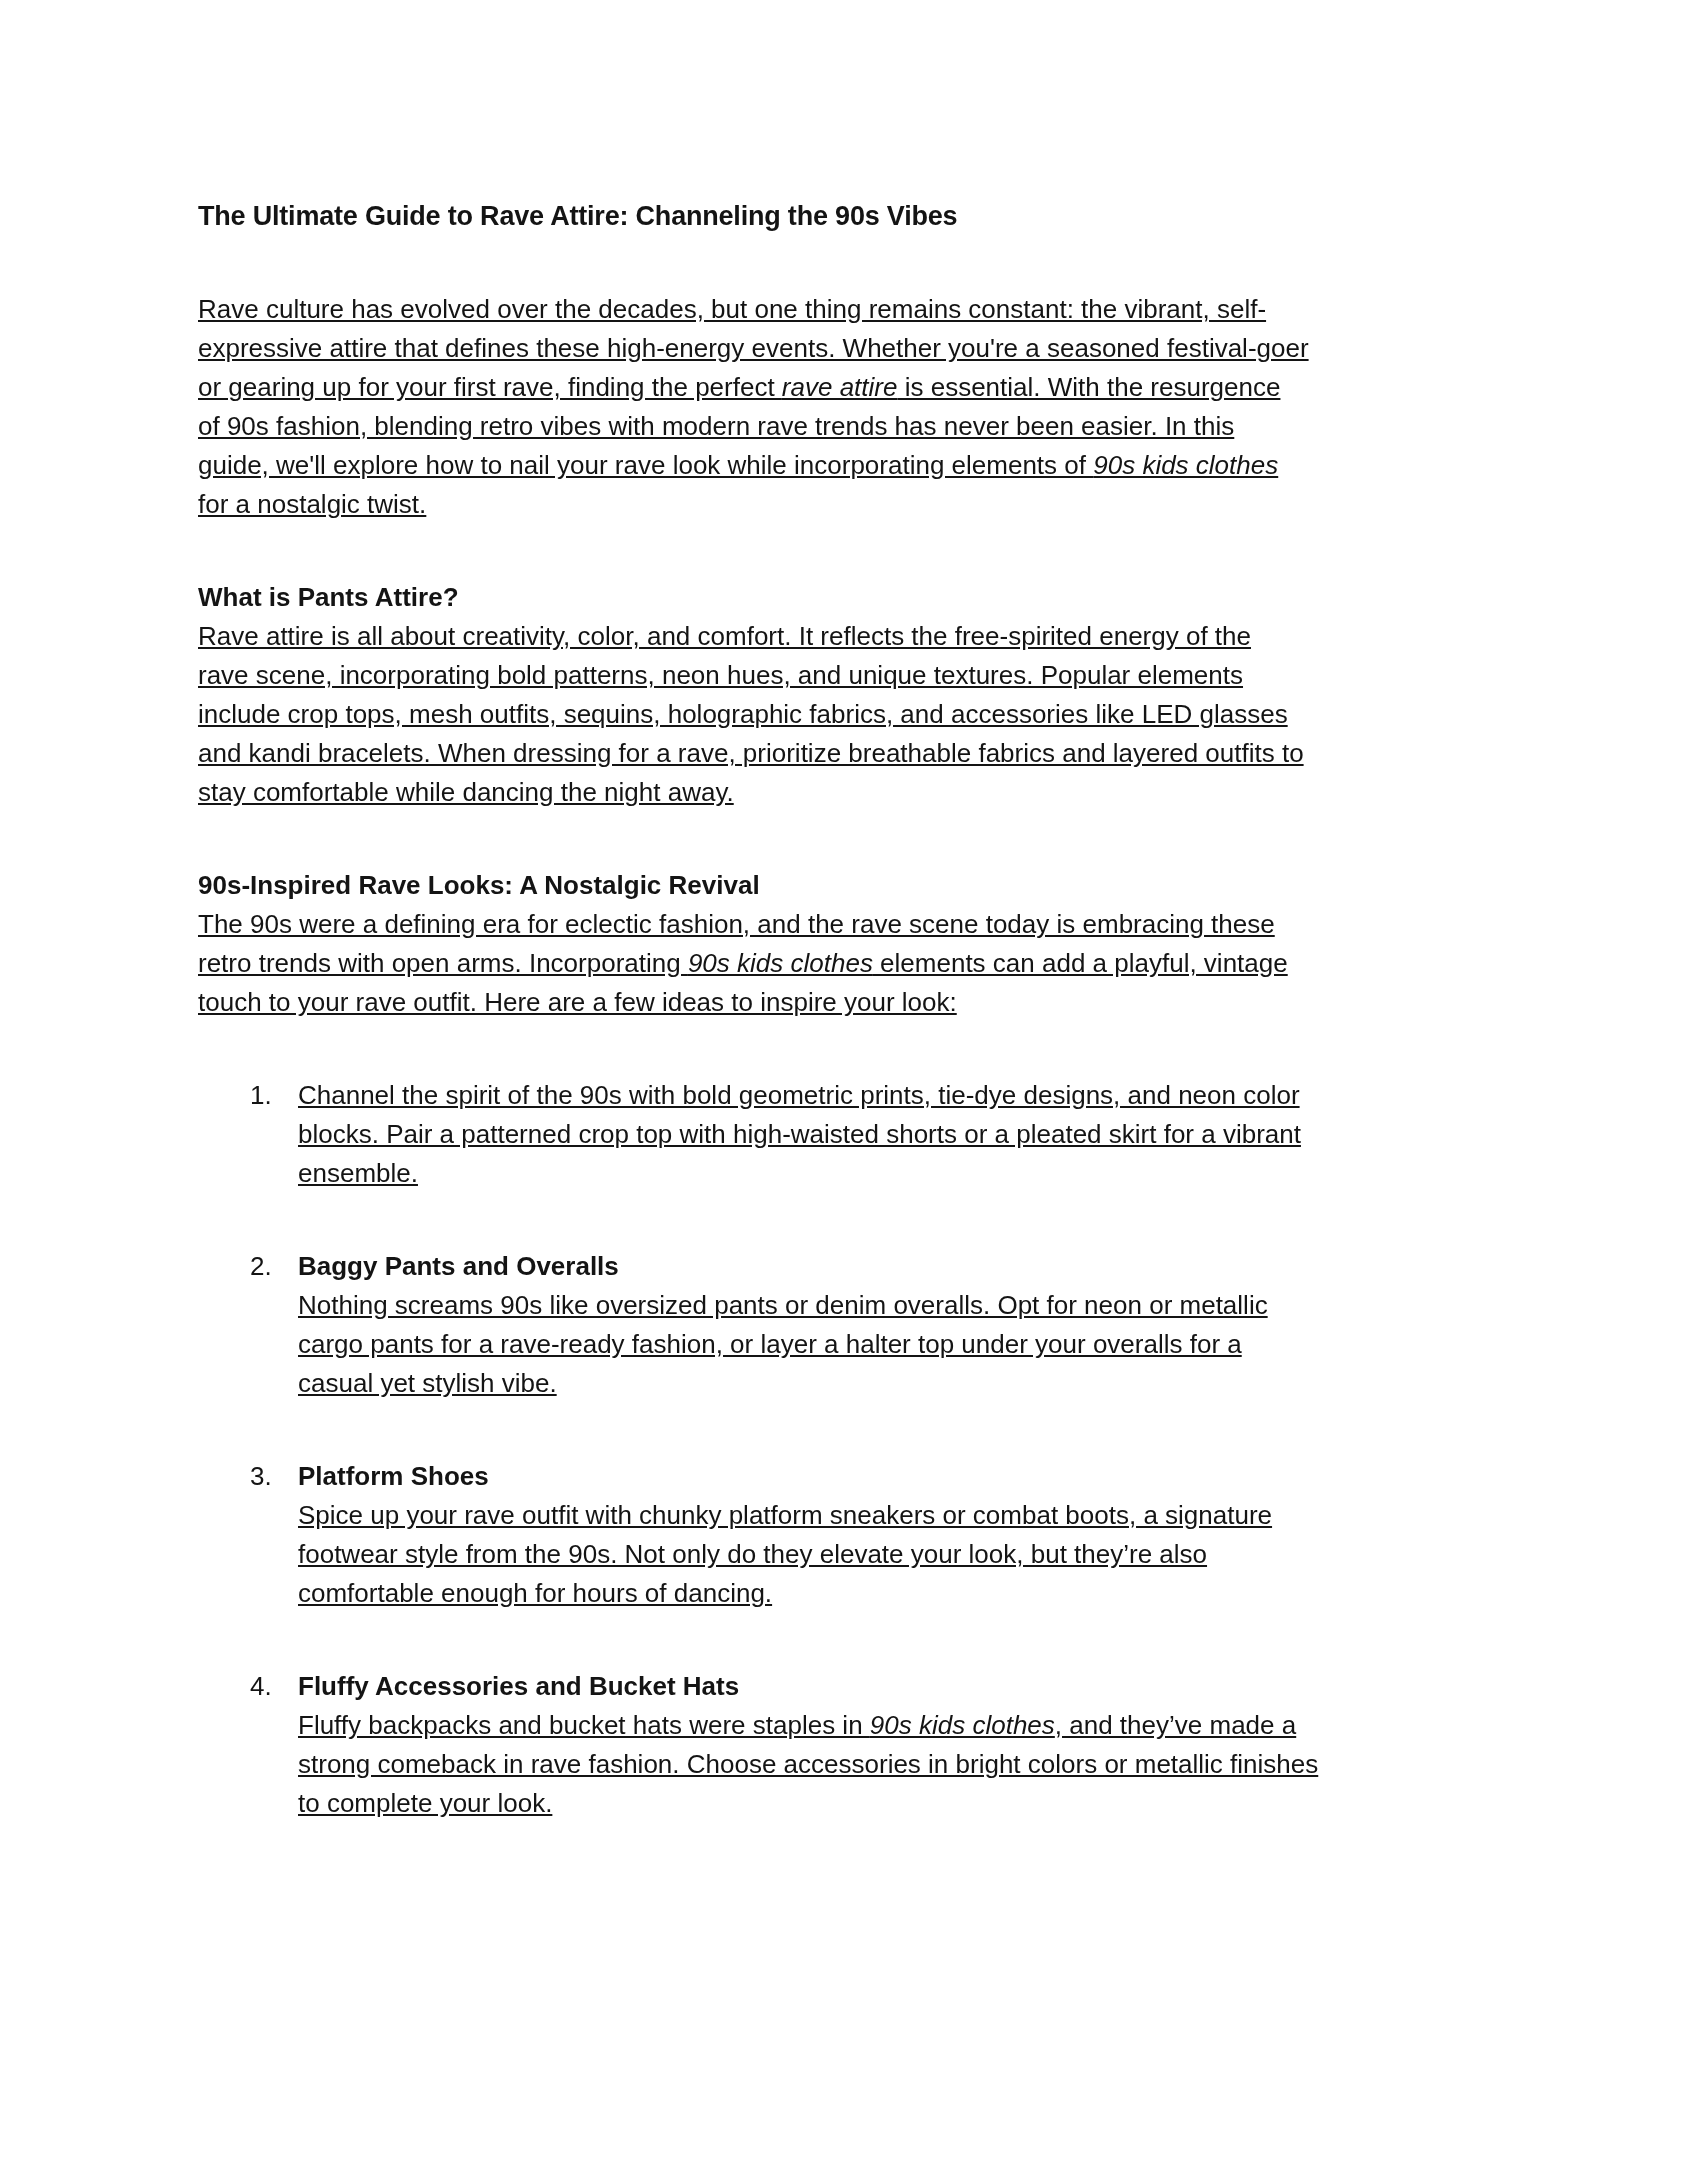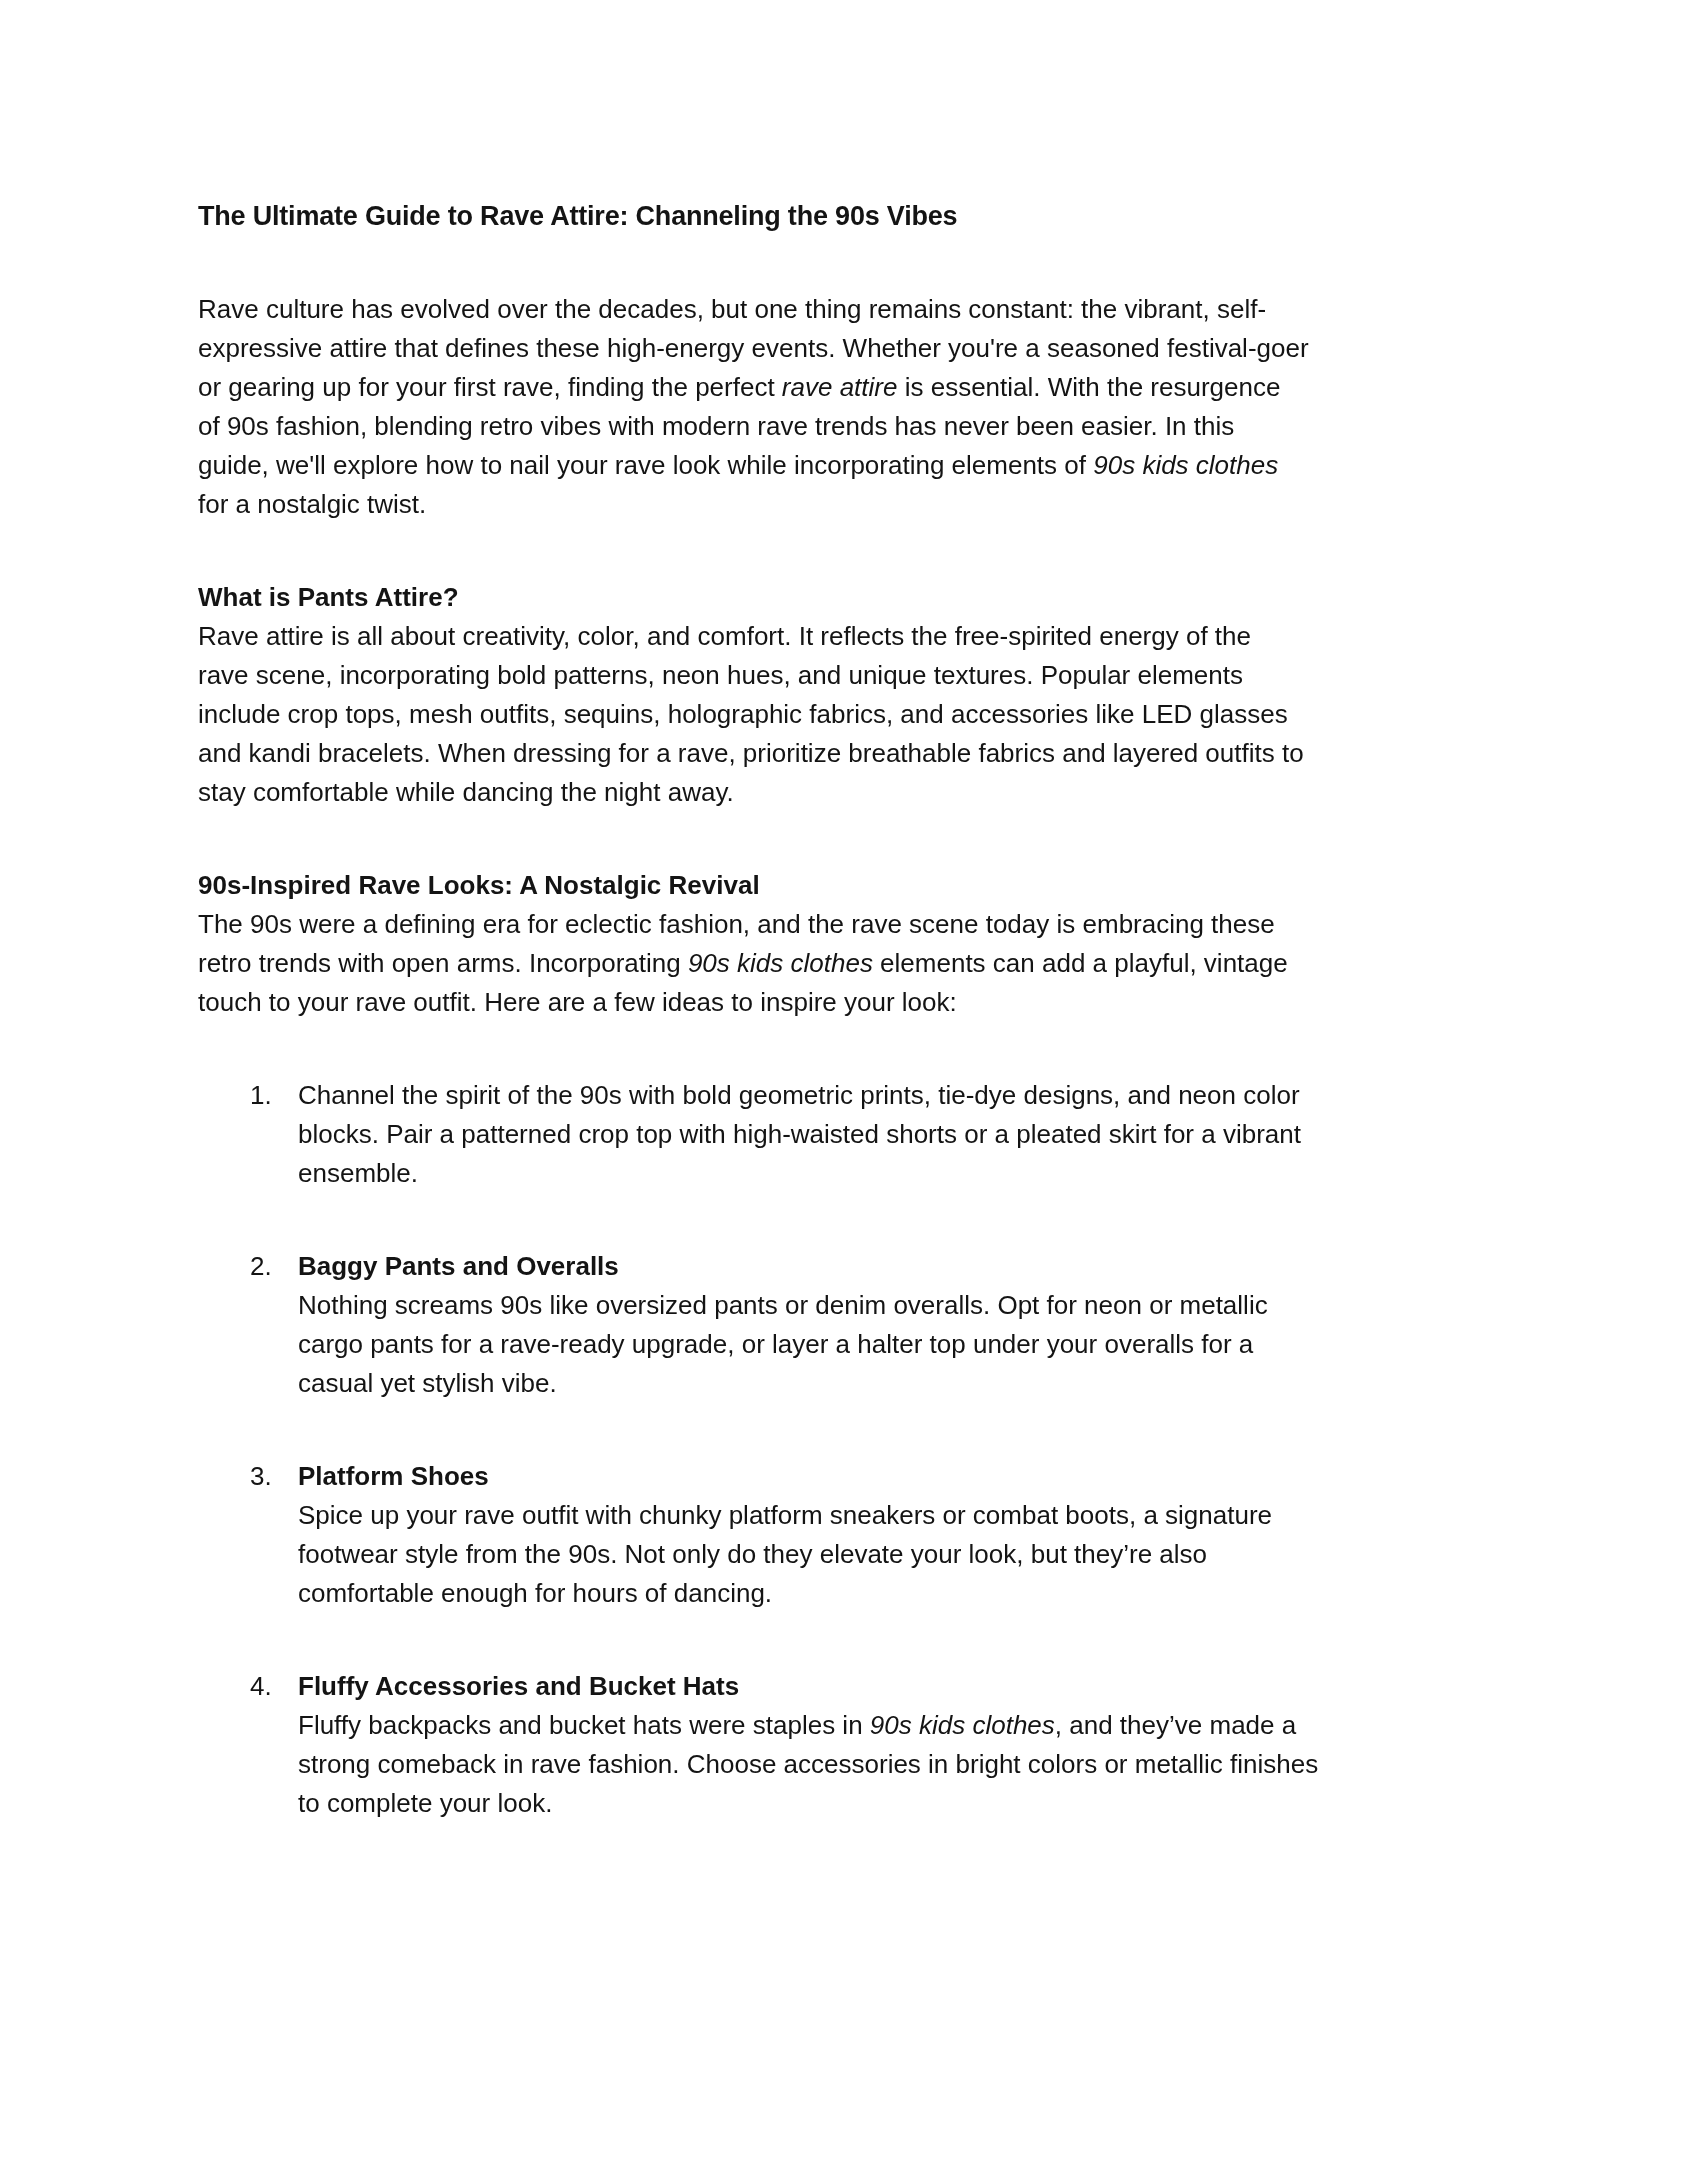--- a/index.html
+++ b/index.html
@@ -30,20 +30,21 @@
   }
   .block {
     margin: 0 0 54px 0;
   }
   .heading {
     font-weight: 700;
     white-space: nowrap;
   }
   .lines {
     white-space: nowrap;
+    text-decoration: underline;
   }
   .run.it {
     font-style: italic;
   }
   .list {
     margin: 0;
   }
   .list-item {
     position: relative;
     padding-left: 100px;
@@ -78,21 +79,21 @@
         <div class="lines"><span class="run">The 90s were a defining era for eclectic fashion, and the rave scene today is embracing these</span><br><span class="run">retro trends with open arms. Incorporating </span><span class="run it">90s kids clothes</span><span class="run"> elements can add a playful, vintage</span><br><span class="run">touch to your rave outfit. Here are a few ideas to inspire your look:</span></div>
       </div>
       <div class="list">
         <div class="list-item">
           <span class="marker">1.</span>
           <div class="lines"><span class="run">Channel the spirit of the 90s with bold geometric prints, tie-dye designs, and neon color</span><br><span class="run">blocks. Pair a patterned crop top with high-waisted shorts or a pleated skirt for a vibrant</span><br><span class="run">ensemble.</span></div>
         </div>
         <div class="list-item">
           <span class="marker">2.</span>
           <div class="item-heading">Baggy Pants and Overalls</div>
-          <div class="lines"><span class="run">Nothing screams 90s like oversized pants or denim overalls. Opt for neon or metallic</span><br><span class="run">cargo pants for a rave-ready upgrade, or layer a halter top under your overalls for a</span><br><span class="run">casual yet stylish vibe.</span></div>
+          <div class="lines"><span class="run">Nothing screams 90s like oversized pants or denim overalls. Opt for neon or metallic</span><br><span class="run">cargo pants for a rave-ready fashion, or layer a halter top under your overalls for a</span><br><span class="run">casual yet stylish vibe.</span></div>
         </div>
         <div class="list-item">
           <span class="marker">3.</span>
           <div class="item-heading">Platform Shoes</div>
           <div class="lines"><span class="run">Spice up your rave outfit with chunky platform sneakers or combat boots, a signature</span><br><span class="run">footwear style from the 90s. Not only do they elevate your look, but they’re also</span><br><span class="run">comfortable enough for hours of dancing.</span></div>
         </div>
         <div class="list-item">
           <span class="marker">4.</span>
           <div class="item-heading">Fluffy Accessories and Bucket Hats</div>
           <div class="lines"><span class="run">Fluffy backpacks and bucket hats were staples in </span><span class="run it">90s kids clothes</span><span class="run">, and they’ve made a</span><br><span class="run">strong comeback in rave fashion. Choose accessories in bright colors or metallic finishes</span><br><span class="run">to complete your look.</span></div>

